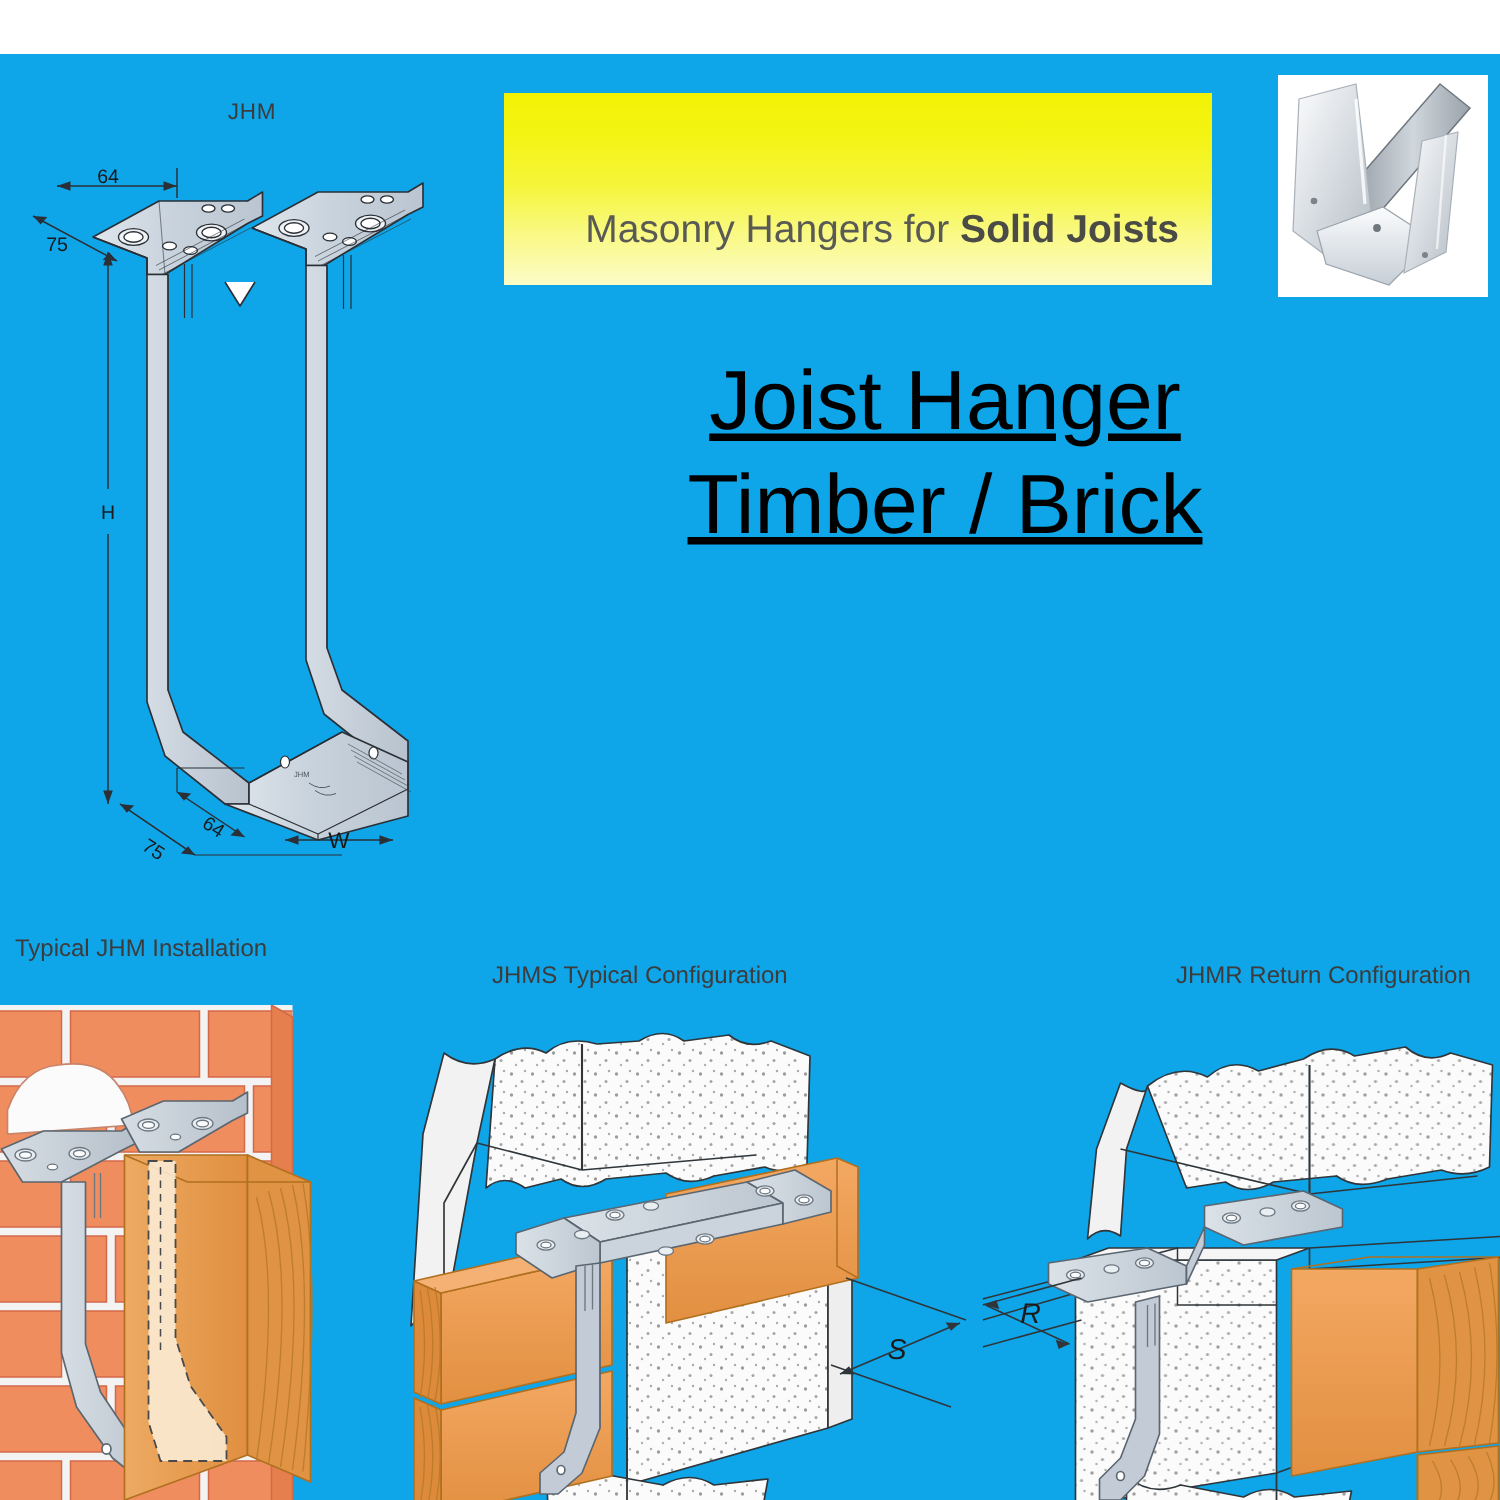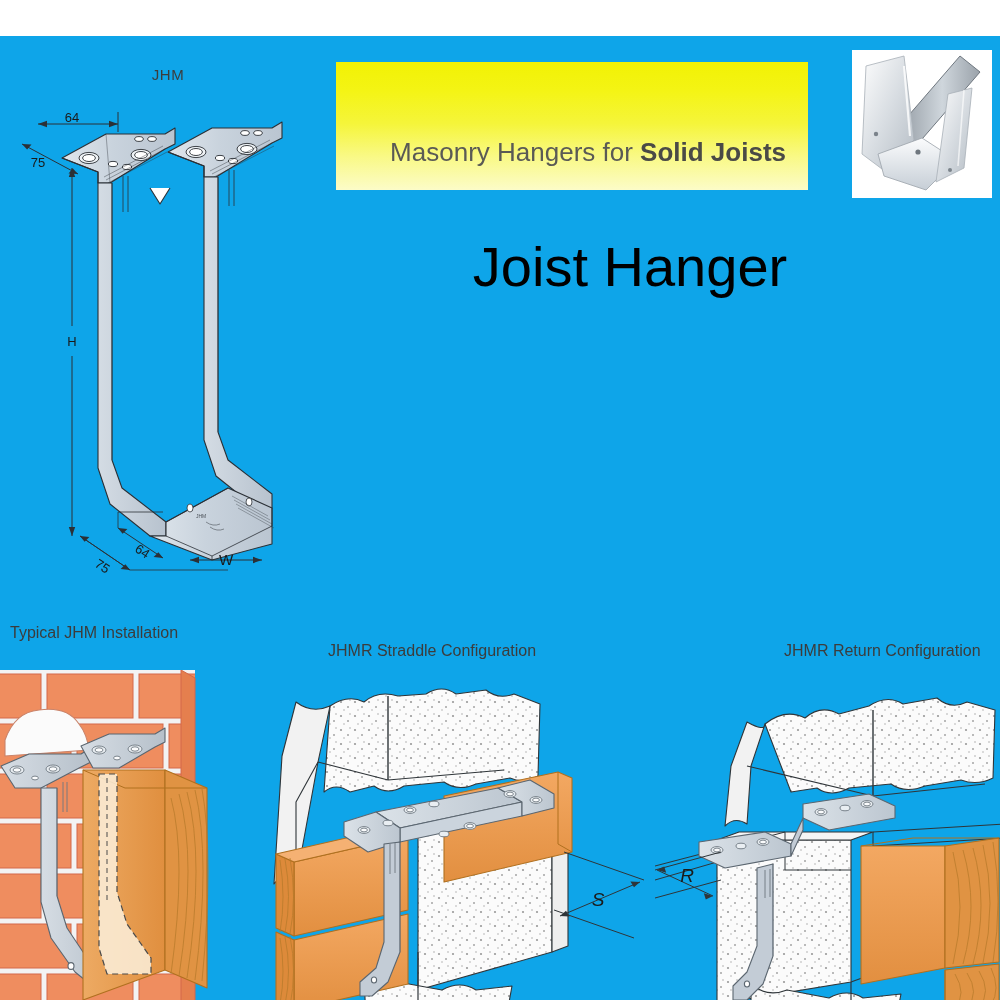--- a/index.html
+++ b/index.html
@@ -32,21 +32,21 @@
   
   #photo-thumb {
     position: absolute; left: 852px; top: 14px; width: 140px; height: 148px;
     overflow: hidden; background: #ffffff;
   }
 
   
   #product-title {
     position: absolute; left: 330px; top: 196px; width: 600px;
     text-align: center; color: #000;
-    font-size: 56px; line-height: 69px; font-weight: normal;
+    font-size: 56px; line-height: 69px; font-weight: normal; text-decoration: underline;
   }
 
   
   .panel-caption {
     position: absolute; font-size: 16px; color: #3c3c3c; white-space: nowrap;
   }
   #cap-1 { left: 10px;  top: 588px; }
   #cap-2 { left: 328px; top: 606px; }
   #cap-3 { left: 784px; top: 606px; text-align: center; }
 
@@ -263,24 +263,25 @@
       <circle cx="66" cy="102" r="2.6" fill="#6e767e"></circle>
       <circle cx="98" cy="120" r="2" fill="#7b838b"></circle>
 
       <path d="M52 16 L58 86" stroke="#ffffff" stroke-width="2.2" opacity=".8" fill="none"></path>
       <path d="M112 40 L106 116" stroke="#ffffff" stroke-width="1.6" opacity=".65" fill="none"></path>
     </svg>
   </div>
 
   <div id="product-title">
     <div>Joist Hanger</div>
+    <div>Timber / Brick</div>
   </div>
 
   <div id="cap-1" class="panel-caption">Typical JHM Installation</div>
-  <div id="cap-2" class="panel-caption">JHMR Straddle Configuration</div>
+  <div id="cap-2" class="panel-caption">JHMS Typical Configuration</div>
   <div id="cap-3" class="panel-caption">JHMR Return Configuration</div>
 
   <div id="panel-install">
     <svg width="290" height="366" viewBox="0 0 290 366">
       <defs>
         <linearGradient id="tmb" x1="0" y1="0" x2="1" y2="0">
           <stop offset="0%" stop-color="#edaa63"></stop>
           <stop offset="100%" stop-color="#e08f3f"></stop>
         </linearGradient>
         <linearGradient id="mtl" x1="0" y1="0" x2="1" y2="0">

